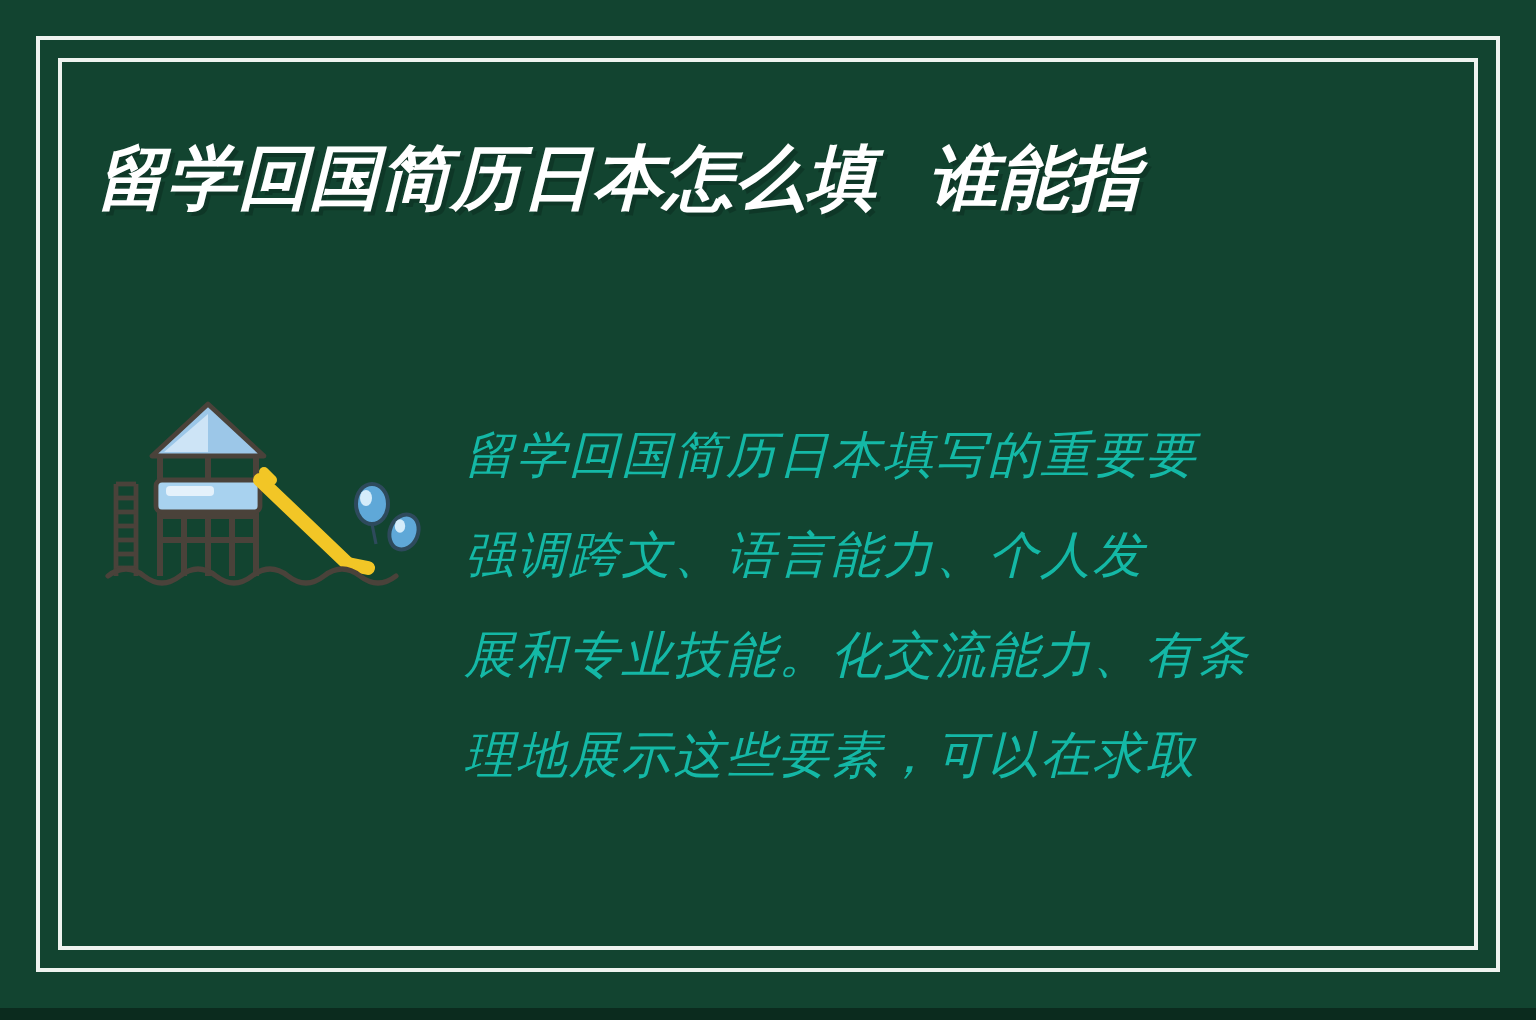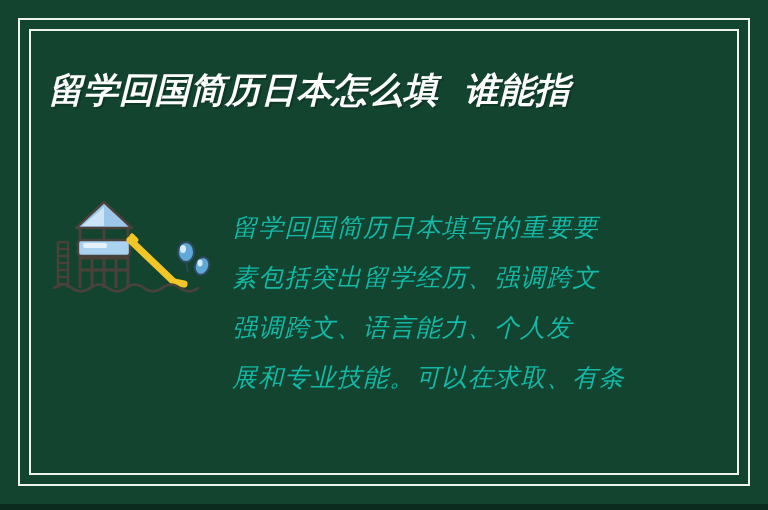--- a/index.html
+++ b/index.html
@@ -146,18 +146,18 @@
         <ellipse cx="150" cy="70" rx="7" ry="9" fill="#5fa8d8" stroke="#2e4a5c" stroke-width="2" transform="rotate(22 150 70)"></ellipse>
         <ellipse cx="148" cy="67" rx="2.6" ry="3.4" fill="#d5ecfa"></ellipse>
       </g>
 
       <path d="M2 92 q9 -7 18 0 q9 7 18 0 q9 -7 18 0 q9 7 18 0 q9 -7 18 0 q9 7 18 0 q9 -7 18 0 q9 7 18 0" fill="none" stroke="#4a423a" stroke-width="2.6" stroke-linecap="round"></path>
     </svg>
   </div>
 
   <div class="body-block">
     <div class="body-line">留学回国简历日本填写的重要要</div>
-    <div class="body-line">素包括突出留学经历、强调跨文</div>
     <div class="body-line">强调跨文、语言能力、个人发</div>
-    <div class="body-line">展和专业技能。可以在求取、有条</div>
+    <div class="body-line">展和专业技能。化交流能力、有条</div>
+    <div class="body-line">理地展示这些要素，可以在求取</div>
   </div>
 
 </div>
 
 </body></html>

